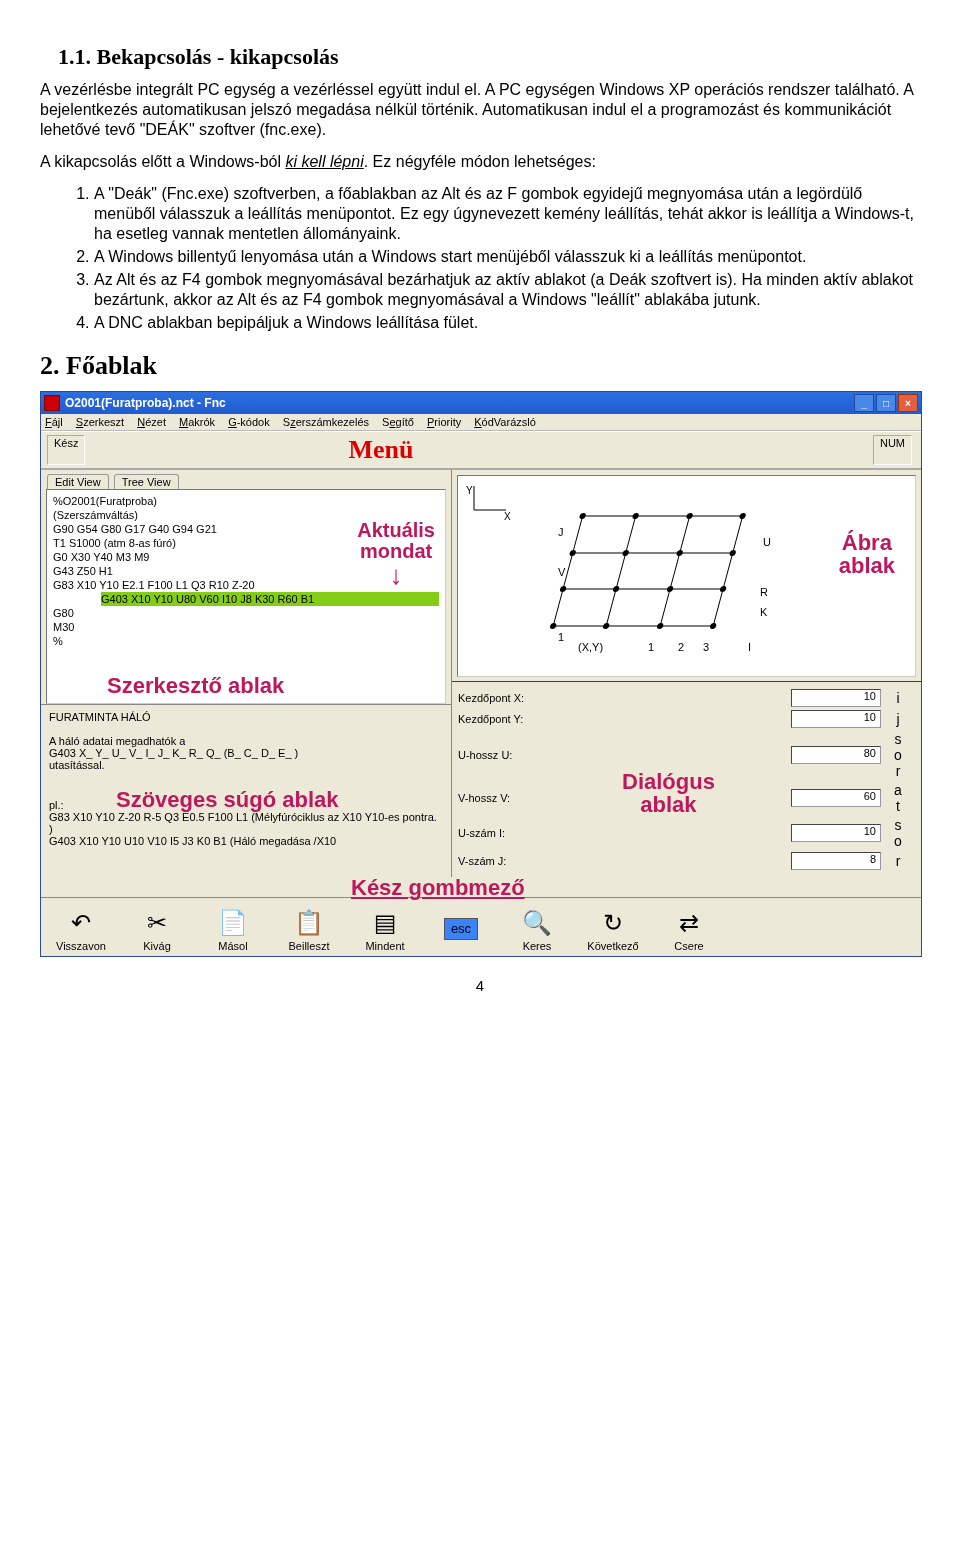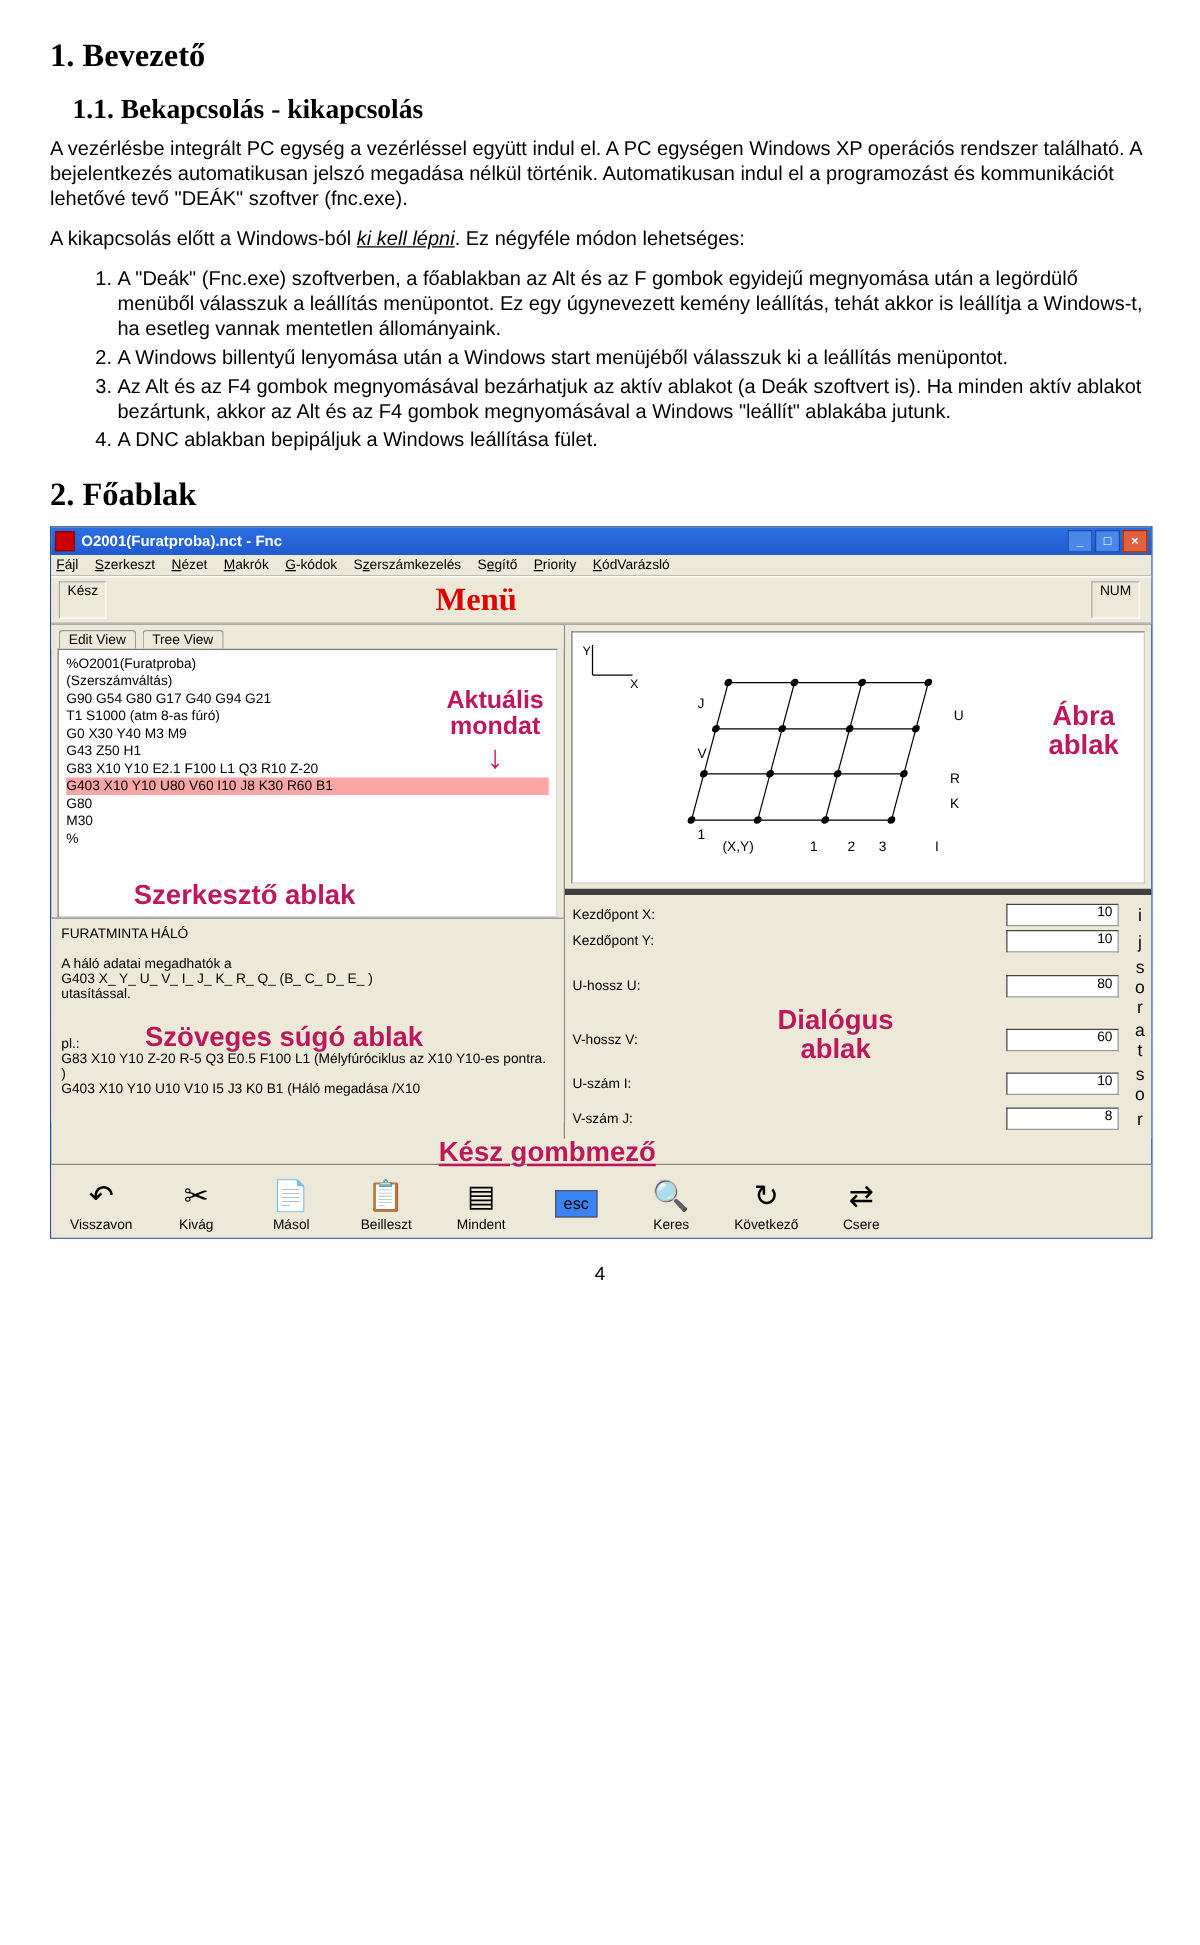--- a/index.html
+++ b/index.html
@@ -27,40 +27,39 @@
   .menubar u { text-decoration: underline;}
   .statusrow { background:#ece9d8; padding:3px 6px; font-size:11px; display:flex; border-top:1px solid #fff; border-bottom:1px solid #aaa;}
   .statusrow .cell { border:1px inset #fff; padding:1px 6px; margin-right:3px;}
   .menulabel { color:#d00; font-family:serif; font-size:26px; font-weight:bold; margin-left:260px;}
   .content { display:flex; border-top:1px solid #aaa;}
   .leftpane { width:410px; border-right:1px solid #888; display:flex; flex-direction:column;}
   .tabs { background:#ece9d8; padding:4px 6px 0 6px;}
   .tab { display:inline-block; background:#ece9d8; border:1px solid #999; border-bottom:none; padding:1px 7px; margin-right:2px; font-size:11px; border-radius:3px 3px 0 0;}
   .codebox { background:#fff; border:1px inset #ccc; margin:0 5px; height:205px; overflow:hidden; padding:4px 6px; position:relative;}
   .codeline { font-size:11px; line-height:14px; white-space:nowrap;}
-  .codeline.sel { background:#fca5a5;}
+  .codeline.sel { background:#84cc16;margin-left:48px;}
   .helpbox { background:#ece9d8; border-top:1px solid #888; padding:6px 8px 2px 8px; height:155px; position:relative; font-size:11px;}
   .rightpane { flex:1; display:flex; flex-direction:column;}
   .abrabox { background:#fff; border:1px inset #ccc; margin:5px 5px 4px 5px; height:200px; position:relative;}
-  .dialogbox { background:#ece9d8; border-top:5px solid #404040; padding:4px 0 4px 6px; position:relative;}
+  .dialogbox { background:#ece9d8; border-top:1px solid #404040; padding:4px 14px 4px 6px; position:relative;}
   .drow { display:flex; align-items:center; margin:3px 0;}
   .dlab { width:130px; font-size:11px;}
   .dinp { border:1px inset #999; background:#fff; width:80px; height:16px; margin-left:auto; margin-right:8px; padding:0 4px; font-size:11px; text-align:right;}
   .sidecol { font-size:14px; color:#000; width:18px; text-align:center;}
   .abslabel { position:absolute; color:#be185d; font-family:Liberation Sans, sans-serif; font-weight:bold;}
   .bottombar { background:#ece9d8; border-top:1px solid #888; display:flex; align-items:center; padding:8px 4px 4px 4px;}
   .toolbtn { width:72px; text-align:center; font-size:11px; margin-right:4px;}
   .toolicon { height:34px; display:flex; align-items:center; justify-content:center; font-size:24px;}
   .axes { position:absolute; top:6px; left:8px; font-size:11px;}
 </style>
 </head>
 <body>
 
 <div class="block">
-  <h1>1.  Bevezető</h1>
   <div class="h11">1.1.  Bekapcsolás - kikapcsolás</div>
   <p>A vezérlésbe integrált PC egység a vezérléssel együtt indul el. A PC egységen Windows XP operációs rendszer található. A bejelentkezés automatikusan jelszó megadása nélkül történik. Automatikusan indul el a programozást és kommunikációt lehetővé tevő "DEÁK" szoftver (fnc.exe).</p>
   <p><span>A kikapcsolás előtt a Windows-ból </span><u><i>ki kell lépni</i></u><span>. Ez négyféle módon lehetséges:</span></p>
   <ol class="list">
     <li>A "Deák" (Fnc.exe) szoftverben, a főablakban az Alt és az F gombok egyidejű megnyomása után a legördülő menüből válasszuk a leállítás menüpontot. Ez egy úgynevezett kemény leállítás, tehát akkor is leállítja a Windows-t, ha esetleg vannak mentetlen állományaink.</li>
     <li>A Windows billentyű lenyomása után a Windows start menüjéből válasszuk ki a leállítás menüpontot.</li>
     <li>Az Alt és az F4 gombok megnyomásával bezárhatjuk az aktív ablakot (a Deák szoftvert is). Ha minden aktív ablakot bezártunk, akkor az Alt és az F4 gombok megnyomásával a Windows "leállít" ablakába jutunk.</li>
     <li>A DNC ablakban bepipáljuk a Windows leállítása fület.</li>
   </ol>
   <h2>2.  Főablak</h2>

